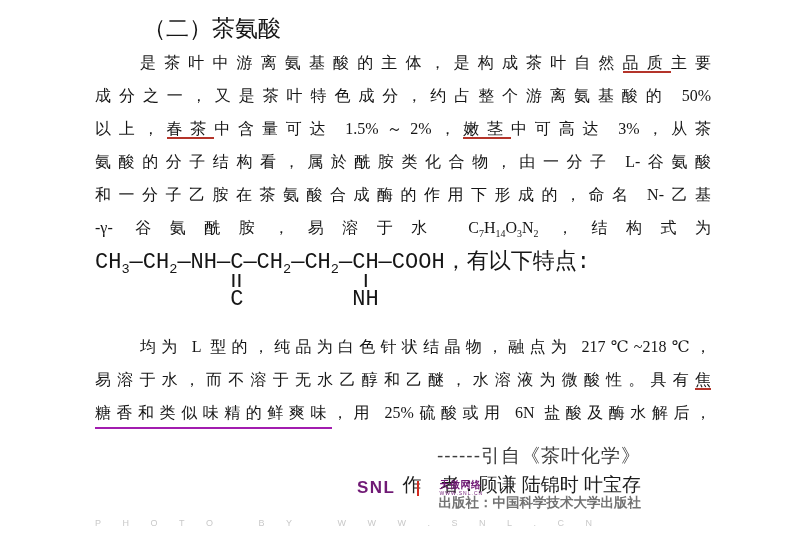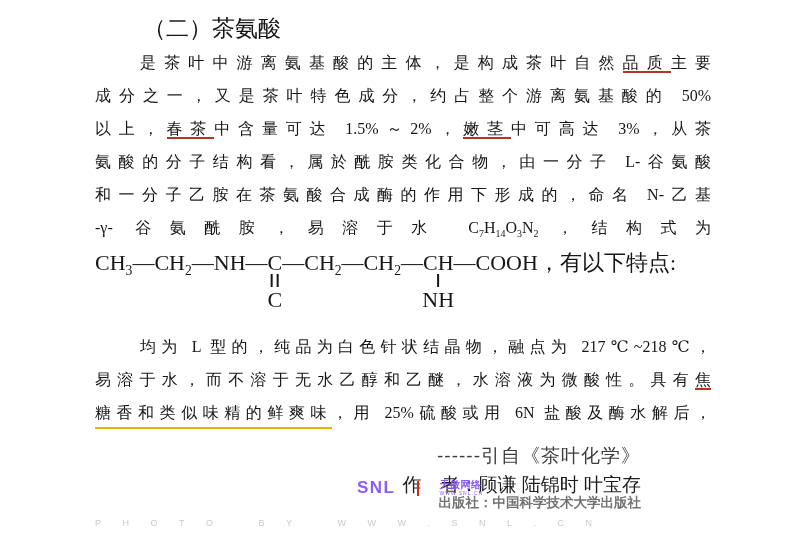--- a/index.html
+++ b/index.html
@@ -27,31 +27,32 @@
   }
   .para .line {
     font-size: 16px;
     line-height: 33px;
     text-align: justify;
     text-align-last: justify;
     width: 616px;
   }
   .para .line.indent { padding-left: 45px; }
   .line span.u  { border-bottom: 2px solid #b4342a; }
-  .line span.u2 { border-bottom: 2px solid #eab308; padding-bottom: 6px; }
+  .line span.u2 { border-bottom: 2px solid #a21caf; padding-bottom: 6px; }
   sub { font-size: 62%; line-height: 0; }
 
   
   .formula {
     position: relative;
     margin-top: 4px;
     height: 74px;
     font-size: 22px;
     line-height: 30px;
     white-space: nowrap;
+    font-family: Liberation Mono, monospace;
   }
   .atom { position: relative; display: inline-block; }
   .below {
     position: absolute;
     top: 25px; left: 50%;
     transform: translateX(-50%);
     display: flex; flex-direction: column; align-items: center;
   }
   .bond-double {
     width: 8px; height: 13px;
@@ -87,21 +88,21 @@
     margin-top: 1px;
     font-size: 13.5px; line-height: 17px;
     color: #737373; font-weight: bold;
   }
 
   
   .logo {
     position: absolute;
     left: 357px; top: 479px;
     display: flex; align-items: flex-end; gap: 21px;
-    color: #8b5cf6;
+    color: #701a75;
     font-family: "Liberation Sans", "DejaVu Sans", sans-serif;
   }
   .logo-snl { font-size: 17px; font-weight: bold; letter-spacing: 1.5px; line-height: 17px; }
   .logo-bar { width: 2px; height: 15px; background: #d22b20; }
   .logo-col { display: flex; flex-direction: column; }
   .logo-name { font-size: 10px; font-weight: bold; line-height: 11px; letter-spacing: 0.5px; }
   .logo-url  { font-size: 5px; line-height: 6px; letter-spacing: 1px; }
 
   
   .watermark {

